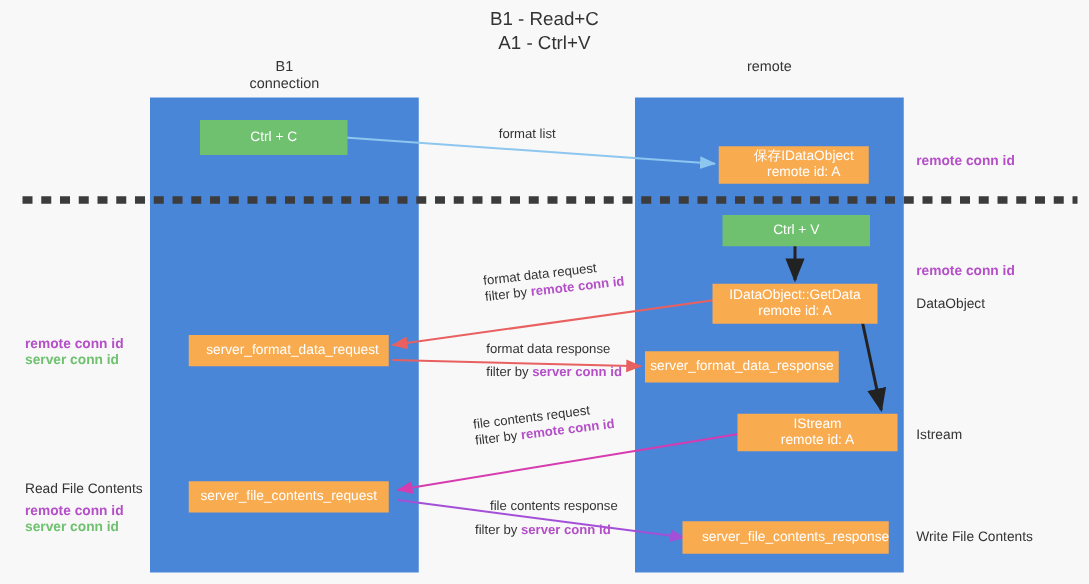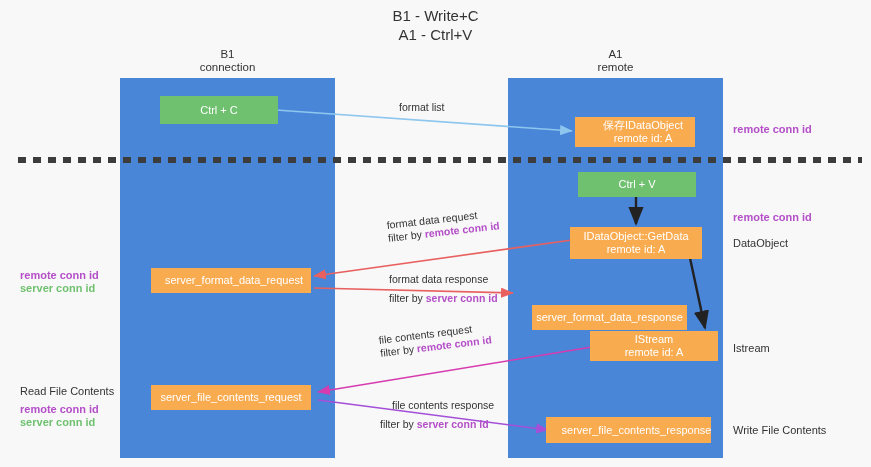--- a/index.html
+++ b/index.html
@@ -56,30 +56,29 @@
 
   svg{position:absolute;left:0;top:0;width:871px;height:467px;overflow:visible;}
   #edges{pointer-events:none;}
 </style>
 </head>
 <body>
 
 <div id="stage">
 
   <div class="abs" id="title">
-    <div>B1 - Write+C</div>
+    <div>B1 - Read+C</div>
     <div>A1 - Ctrl+V</div>
   </div>
 
   <div class="abs lane-head" id="head-b1">
     <div>B1</div>
     <div>connection</div>
   </div>
   <div class="abs lane-head" id="head-a1">
-    <div>A1</div>
     <div>remote</div>
   </div>
 
   <div class="abs lane" id="lane-b1"></div>
   <div class="abs lane" id="lane-a1"></div>
 
   <svg id="edges" viewBox="0 0 871 467">
     <defs>
       <marker id="ah-blue" markerWidth="9" markerHeight="9" refX="7.5" refY="3.2" orient="auto">
         <path d="M0,0 L8,3.2 L0,6.4 z" fill="#8dc6ee"></path>
@@ -134,21 +133,21 @@
 
   <div class="abs node green" style="left:578px;top:172px;width:118px;height:25px;">
     <span>Ctrl + V</span>
   </div>
 
   <div class="abs node orange" style="left:570px;top:227px;width:132px;height:32px;flex-direction:column;">
     <span>IDataObject::GetData</span>
     <span>remote id: A</span>
   </div>
 
-  <div class="abs node orange" style="left:532px;top:281px;width:155px;height:25px;margin-top:24px;">
+  <div class="abs node orange" style="left:516px;top:281px;width:155px;height:25px;">
     <span>server_format_data_response</span>
   </div>
 
   <div class="abs node orange" style="left:590px;top:331px;width:128px;height:30px;flex-direction:column;">
     <span>IStream</span>
     <span>remote id: A</span>
   </div>
 
   <div class="abs node orange" style="left:546px;top:417px;width:165px;height:26px;padding-left:20px;">
     <span>server_file_contents_response</span>

